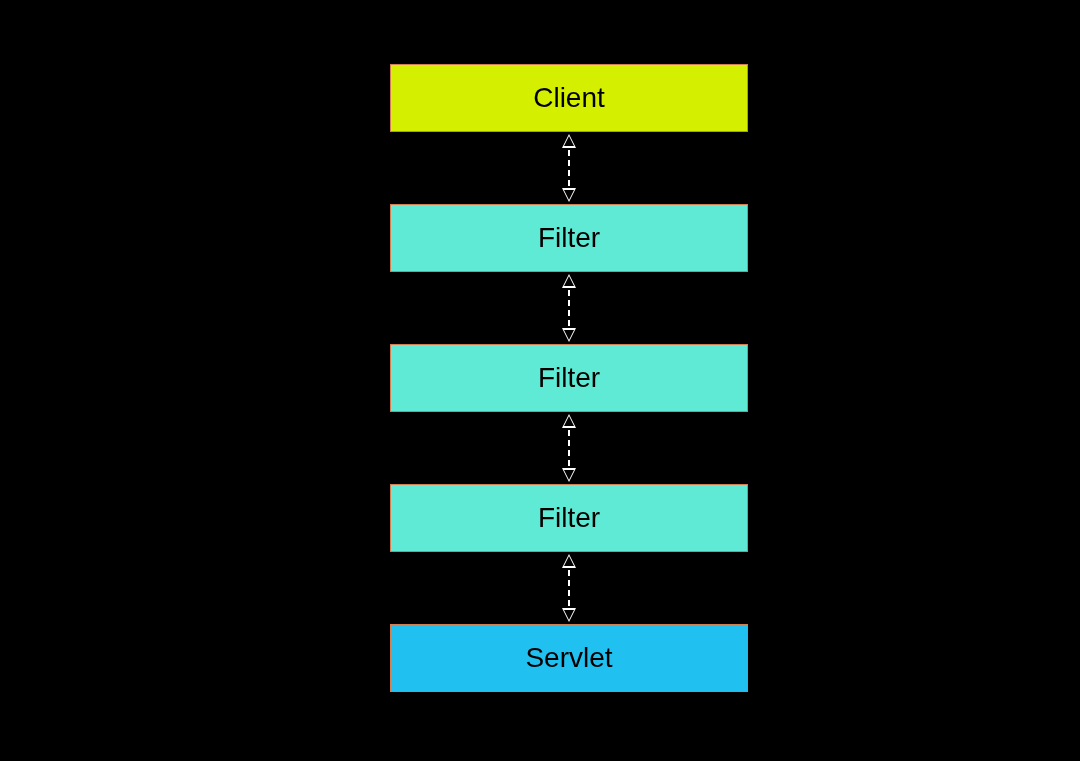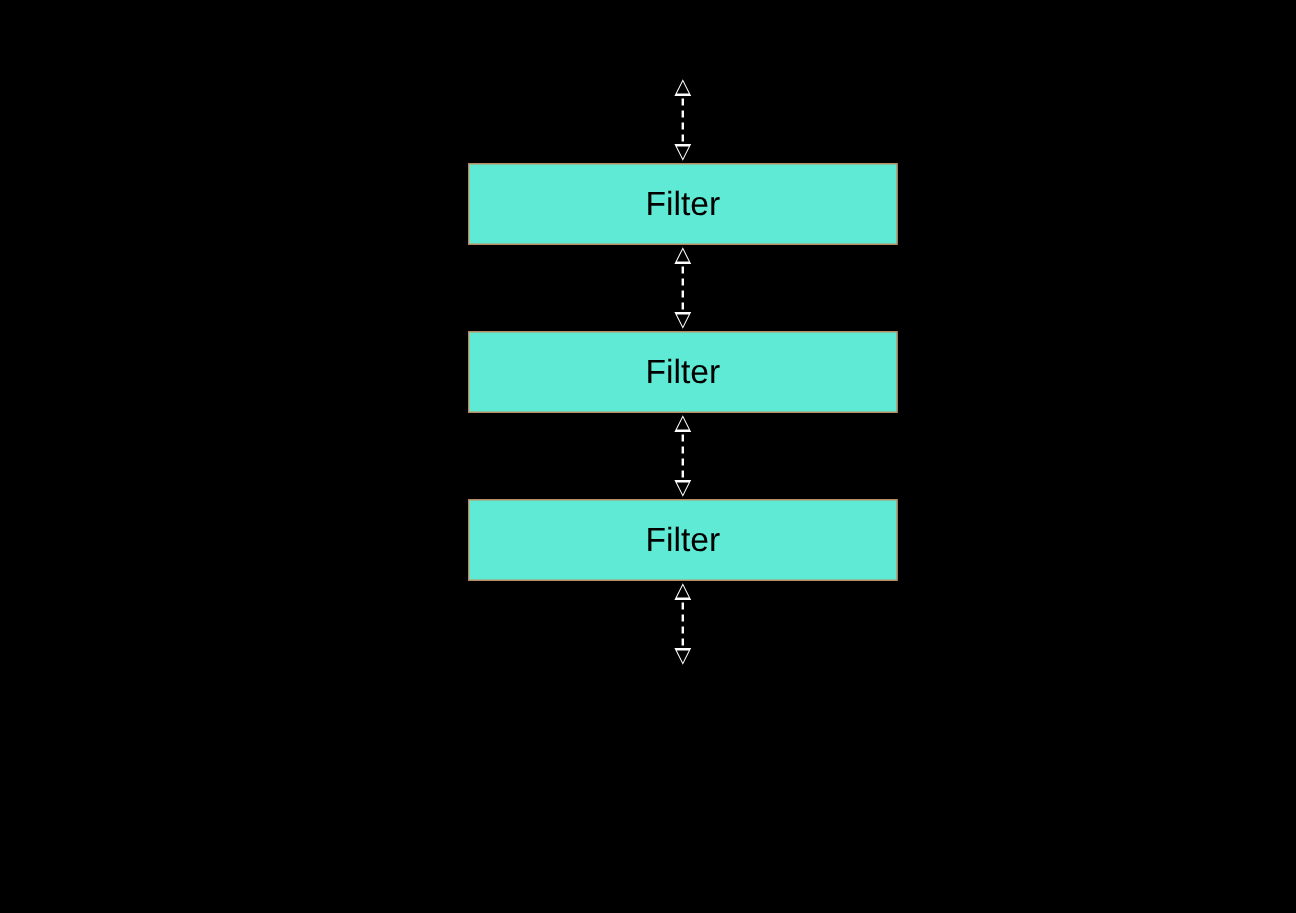--- a/index.html
+++ b/index.html
@@ -84,20 +84,23 @@
       width: 0;
       border-left: 2px dashed #ffffff;
       margin: 2px 0;
     }
   </style>
 </head>
 <body>
 
 <div class="diagram">
 
+  <div class="box box-client">
+    <span>Client</span>
+  </div>
 
   <div class="connector">
     <div class="arrow-up"></div>
     <div class="line"></div>
     <div class="arrow-down"></div>
   </div>
 
   <div class="box box-filter">
     <span>Filter</span>
   </div>
@@ -121,14 +124,17 @@
   <div class="box box-filter">
     <span>Filter</span>
   </div>
 
   <div class="connector">
     <div class="arrow-up"></div>
     <div class="line"></div>
     <div class="arrow-down"></div>
   </div>
 
+  <div class="box box-servlet">
+    <span>Servlet</span>
+  </div>
 
 </div>
 
 </body></html>

